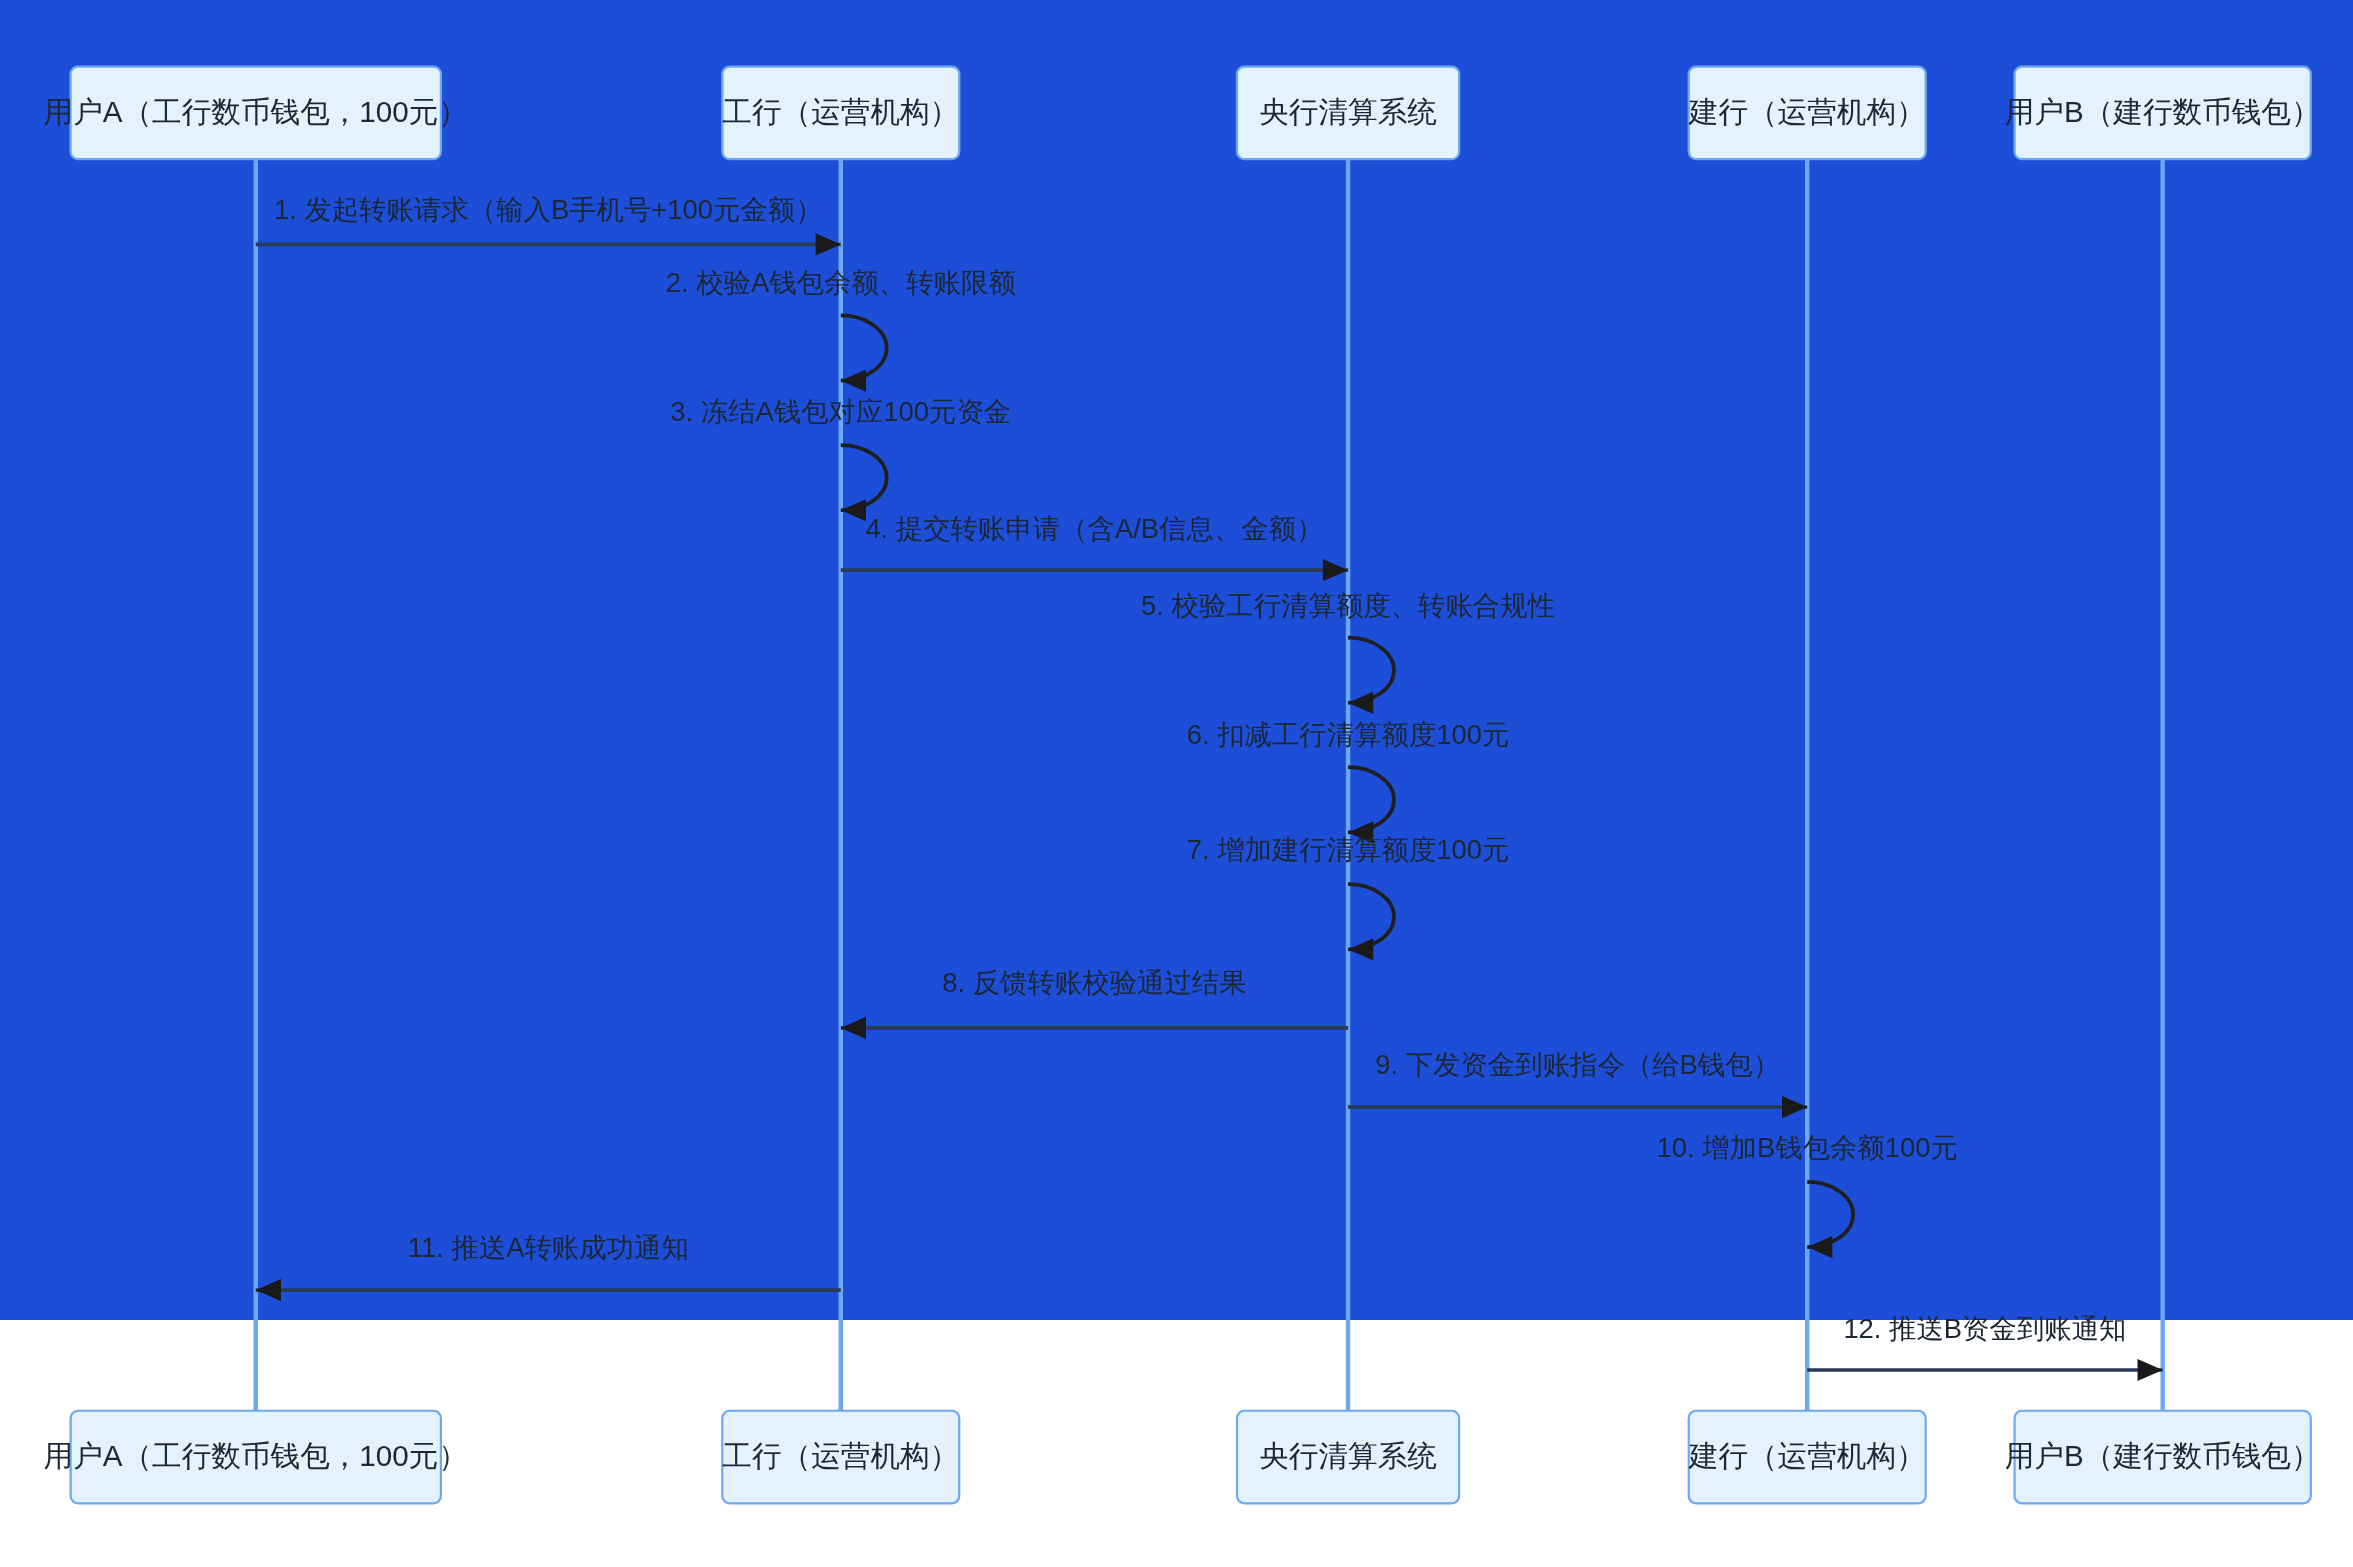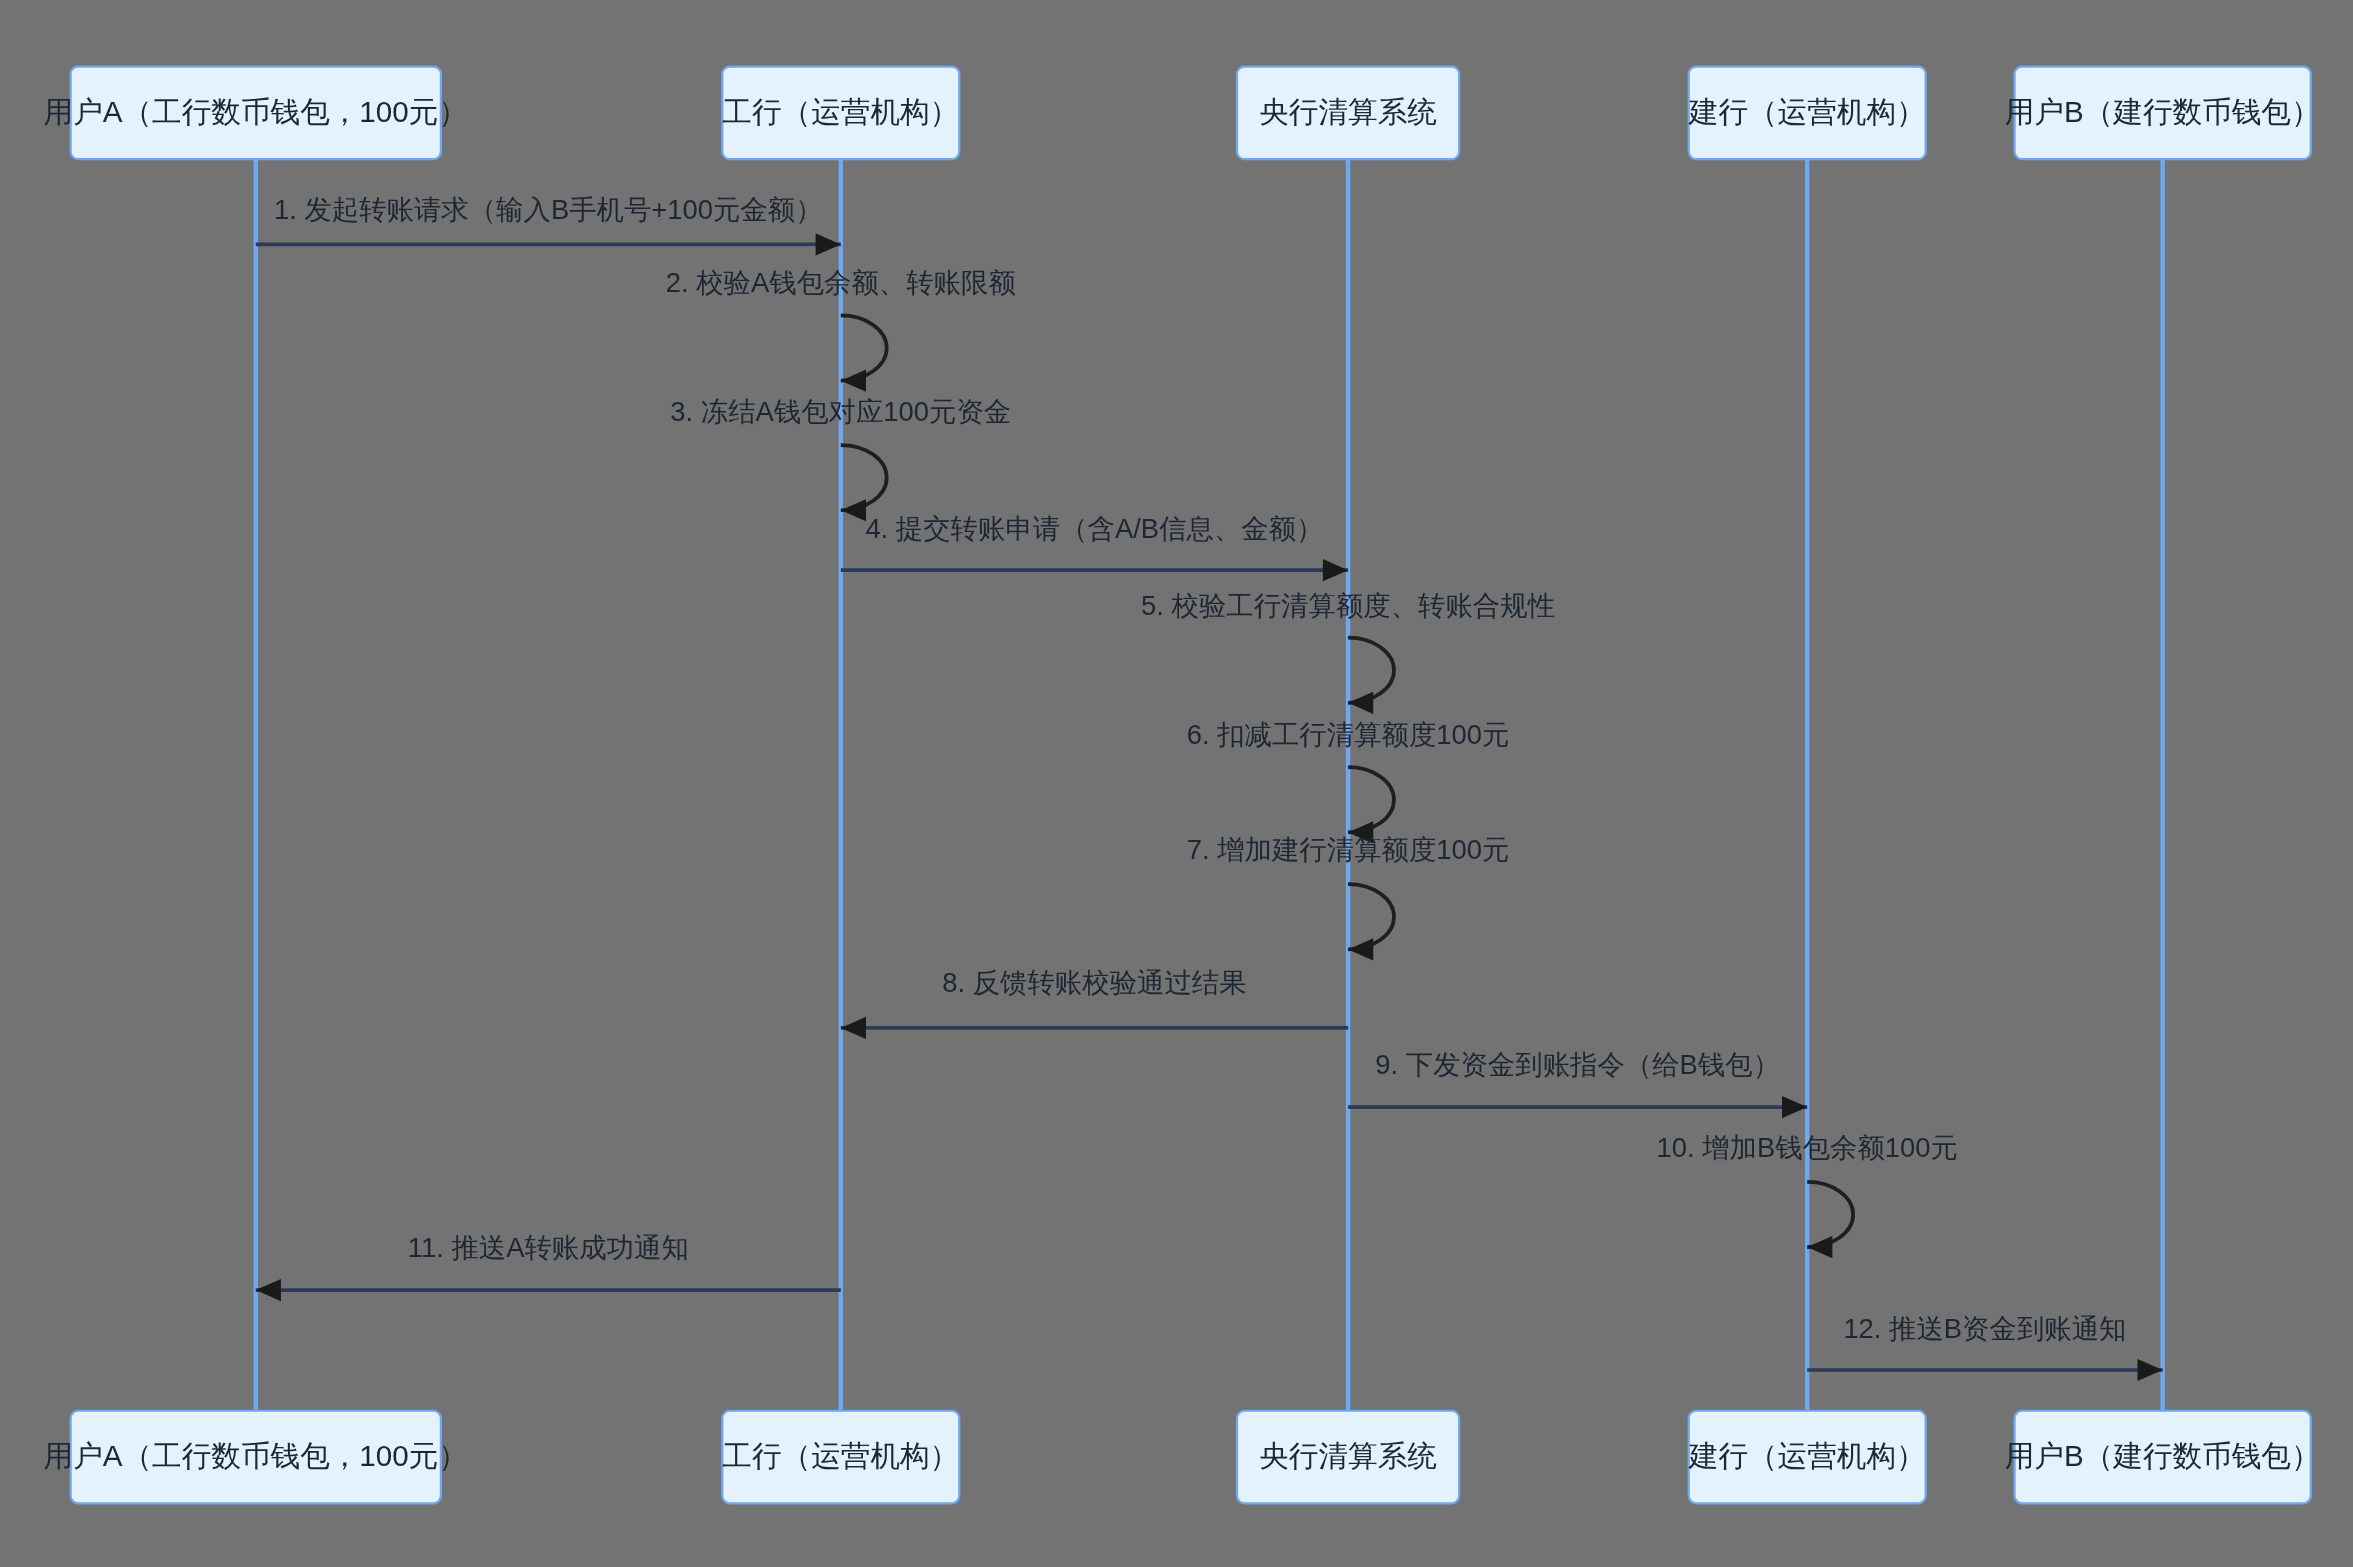--- a/index.html
+++ b/index.html
@@ -9,22 +9,22 @@
   }
   body {
     width: 2354px;
     height: 1567px;
     font-family: "Liberation Sans", "DejaVu Sans", sans-serif;
     overflow: hidden;
   }
   #diagram-root {
     position: relative;
     width: 2354px;
-    height: 1567px;
-    background: #737373;
+    height: 1320px;
+    background: #1d4ed8;
   }
   svg#seq-svg {
     display: block;
     width: 2354px;
     height: 1567px;
   }
   .participant-box {
     fill: #e3f2fd;
     stroke: #6ea8f0;
     stroke-width: 3;

